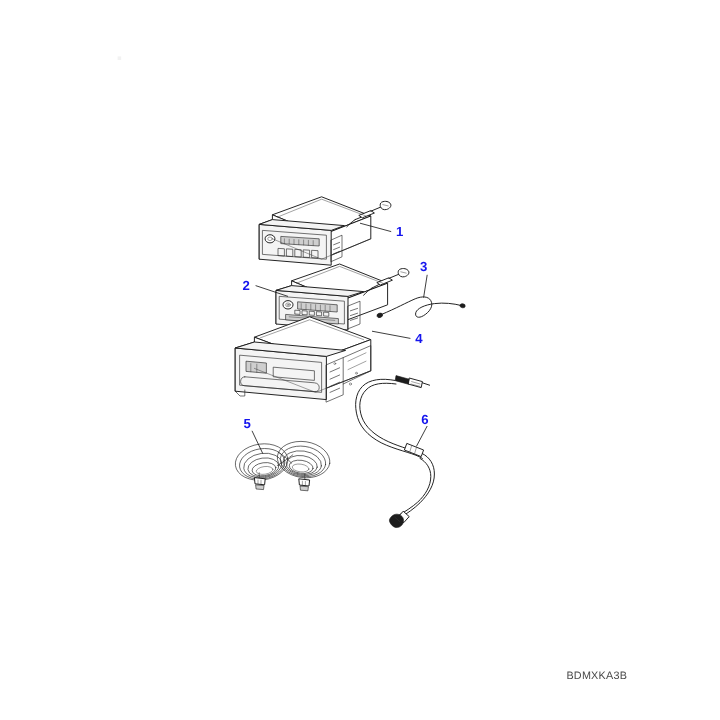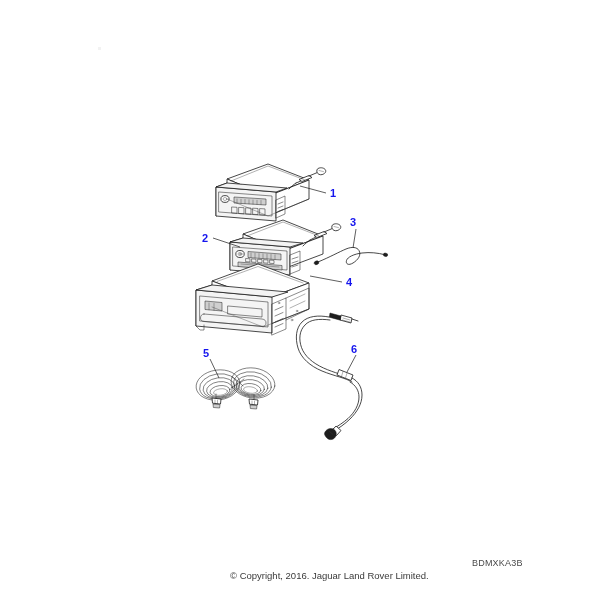--- a/index.html
+++ b/index.html
@@ -310,17 +310,16 @@
       <path class="fc-white" d="M336 426 L341 430.5 L336.5 435.5 L331.5 431 Z"></path>
       <path class="fc-dark" d="M325 432 C327 428.5 331 427.5 334 429.5 C337 431.5 337 435.5 334.5 438 C332 440.5 328 440 326 437 C324.5 435 324 433.5 325 432 Z"></path>
       <path class="ln-hair" d="M329 431 L333 434.5"></path>
     </g>
 
     <path class="leader" d="M347 372 L356 355"></path>
     <text class="callout-num" x="351" y="353">6</text>
 
   </svg>
 
-  <div class="footer-text" id="copyright-notice">© Copyright, 2016. Jaguar Land Rover Limited.</div>
 
   <div class="footer-text" id="drawing-code">BDMXKA3B</div>
 
 </div>
 
 </body></html>

